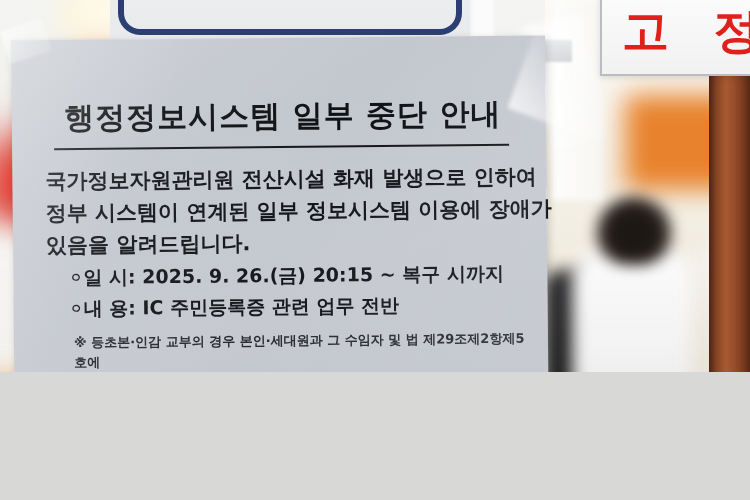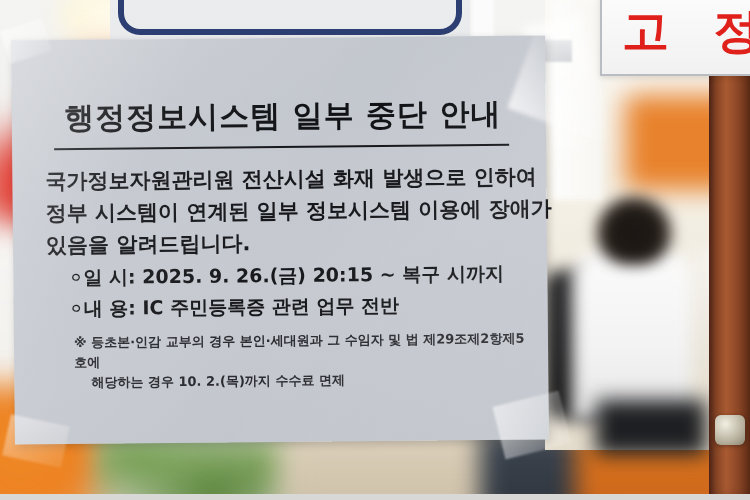--- a/index.html
+++ b/index.html
@@ -1,21 +1,21 @@
 <!DOCTYPE html>
 <html><head>
 <meta charset="utf-8">
 <style>
   html,body{margin:0;padding:0;}
   body{
     width:750px;height:500px;overflow:hidden;
     font-family:"DejaVu Sans","Liberation Sans",sans-serif;
     background:#d8d9d6;
   }
-  #scene{position:relative;width:750px;height:494px;overflow:hidden;}
+  #scene{position:relative;width:750px;height:372px;overflow:hidden;}
 
   
   .bg-layer{position:absolute;inset:0;}
 
   .bg-base{
     background:
       linear-gradient(180deg,#f4f4f2 0%,#efefec 40%,#e9e7e2 70%,#d9d5cc 100%);
   }
   
   .bg-left-red{

